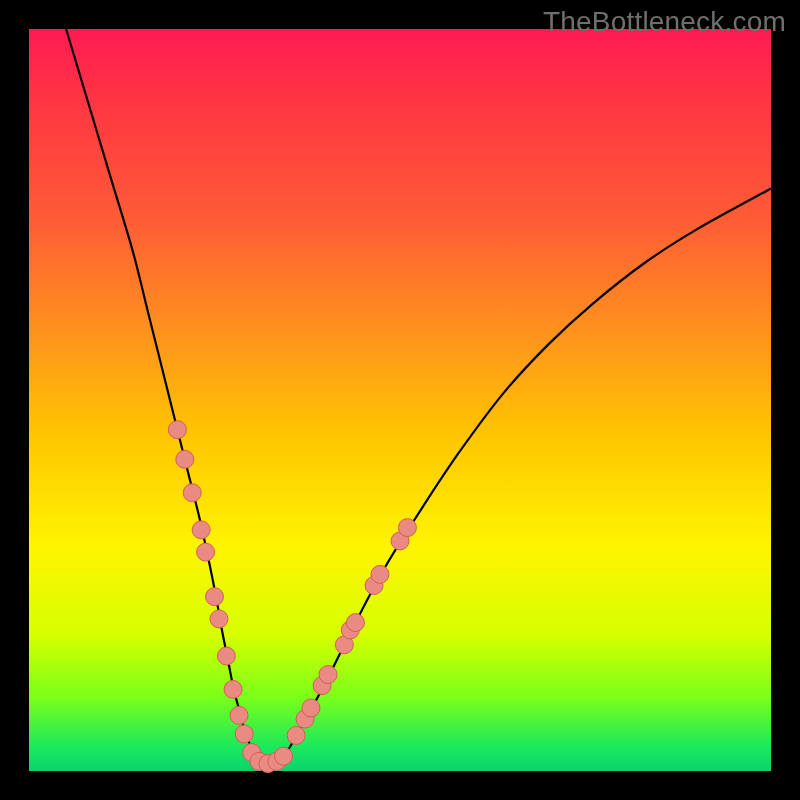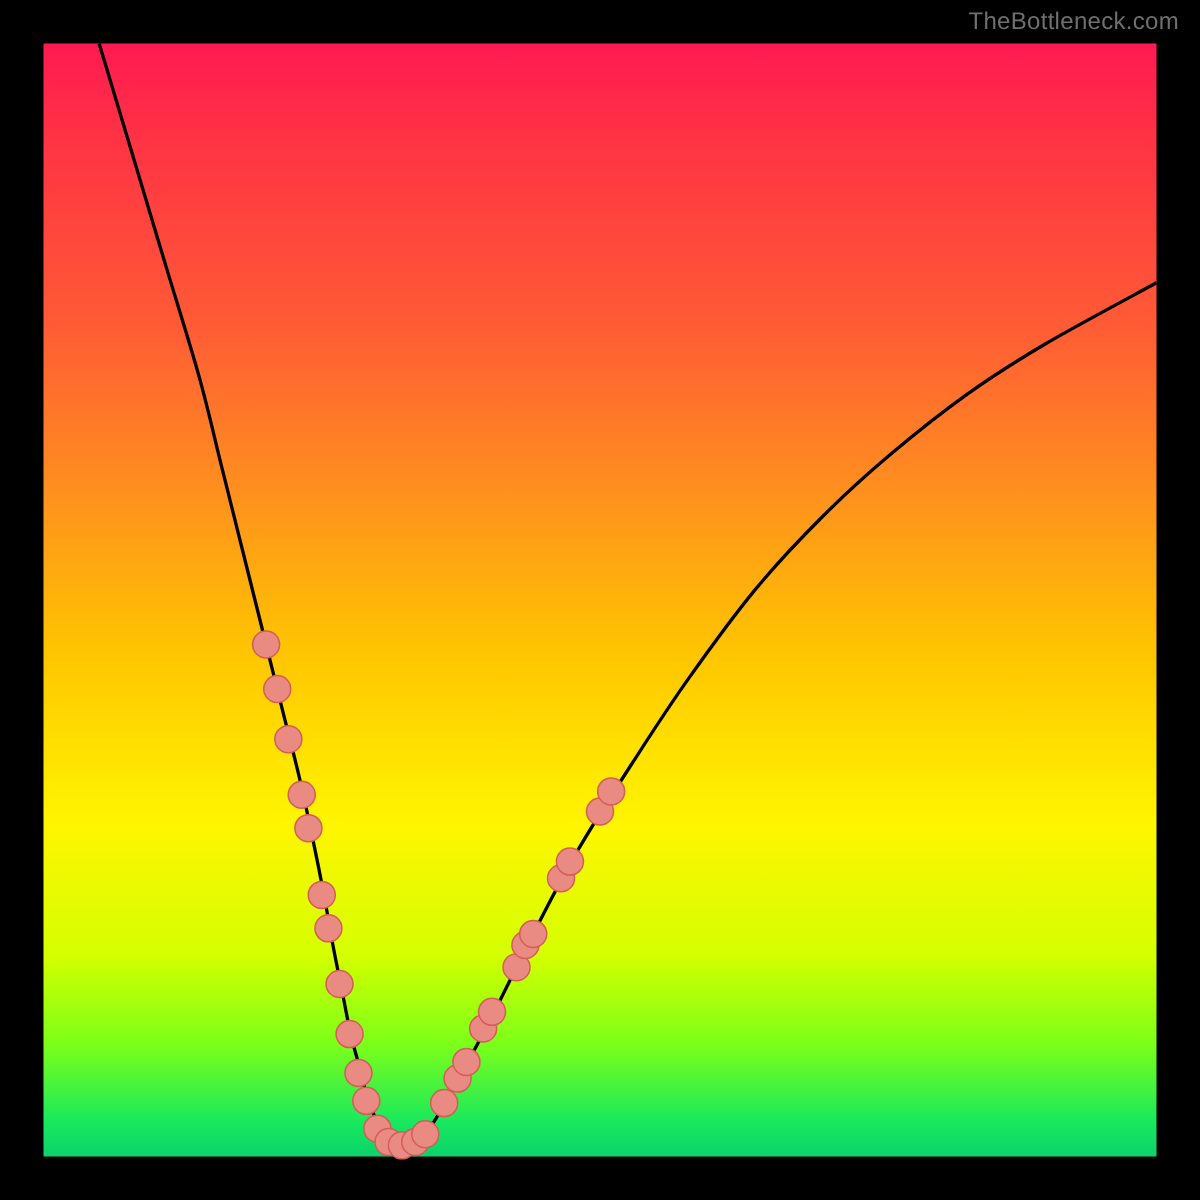--- a/index.html
+++ b/index.html
@@ -44,21 +44,21 @@
     top: 29px;
     width: 742px;
     height: 742px;
     overflow: visible;
   }
   .watermark {
     position: absolute;
     top: 6px;
     right: 14px;
     color: #6f6f6f;
-    font-size: 16px;
+    font-size: 28px;
     letter-spacing: 0.2px;
     font-weight: 400;
   }
 </style>
 </head>
 <body>
 
 <div class="frame">
   <div class="plot"></div>
 

